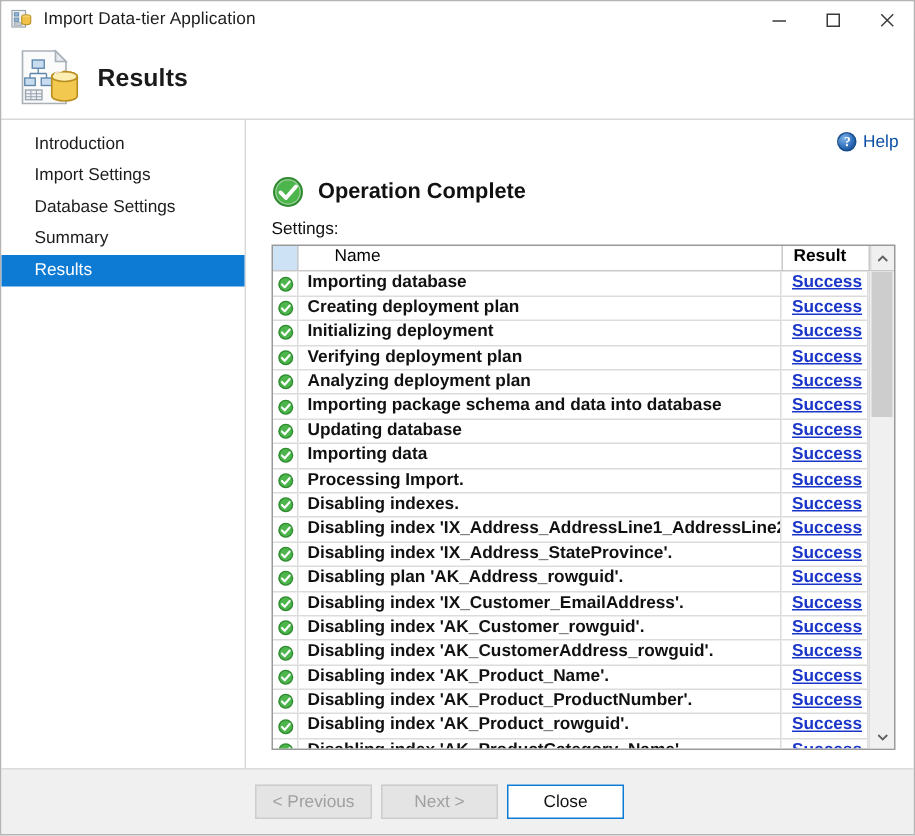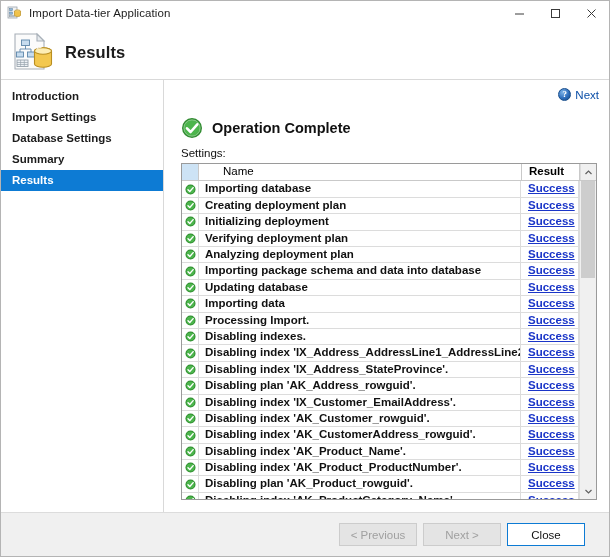--- a/index.html
+++ b/index.html
@@ -101,26 +101,25 @@
     width: 163px;
     min-width: 163px;
     background: #ffffff;
     border-right: 1px solid #d9d9d9;
     padding-top: 6px;
     box-sizing: border-box;
   }
   .nav-item {
     height: 21px;
     line-height: 21px;
-    padding-left: 11px;
+    padding-left: 22px;
     font-size: 11.5px;
     color: #1c1c1c;
     white-space: nowrap;
     overflow: hidden;
-    font-weight: bold;
   }
   .nav-item.selected {
     background: #0d7bd4;
     color: #ffffff;
   }
 
   
   .main {
     flex: 1 1 auto;
     position: relative;
@@ -349,21 +348,21 @@
   }
 
   
   .footer {
     height: 44px;
     min-height: 44px;
     background: #f0f0f0;
     border-top: 1px solid #dcdcdc;
     display: flex;
     align-items: center;
-    justify-content: flex-end;
+    justify-content: center;
     padding-right: 24px;
     gap: 6px;
     box-sizing: border-box;
   }
   .btn {
     width: 78px;
     height: 23px;
     font-size: 11.5px;
     font-family: "Liberation Sans", sans-serif;
     background: #e4e4e4;
@@ -462,21 +461,21 @@
       <div class="nav-item selected">
         <span>Results</span>
       </div>
     </div>
 
     <div class="main">
 
       <div class="help-row">
         <div class="help-link">
           <span class="help-icon">?</span>
-          <span>Next</span>
+          <span>Help</span>
         </div>
       </div>
 
       <div class="content">
 
         <div class="status-row">
           <div class="status-icon">
             <svg width="22" height="22" viewBox="0 0 22 22">
               <circle cx="11" cy="11" r="10" fill="#2e8b2e"></circle>
               <circle cx="11" cy="11" r="8.2" fill="#4cb54c"></circle>
@@ -703,21 +702,21 @@
                   <div class="r-result"><a href="#">Success</a></div>
                 </div>
                 <div class="row">
                   <div class="r-icon">
                     <svg class="check-sm" viewBox="0 0 22 22">
                       <circle cx="11" cy="11" r="10" fill="#2e8b2e"></circle>
                       <circle cx="11" cy="11" r="8.2" fill="#4cb54c"></circle>
                       <path d="M6 11.3 L9.6 15 L16.3 7.3" fill="none" stroke="#ffffff" stroke-width="2.8" stroke-linecap="round" stroke-linejoin="round"></path>
                     </svg>
                   </div>
-                  <div class="r-name">Disabling plan 'AK_Product_rowguid'.</div>
+                  <div class="r-name">Disabling index 'AK_Product_rowguid'.</div>
                   <div class="r-result"><a href="#">Success</a></div>
                 </div>
                 <div class="row">
                   <div class="r-icon">
                     <svg class="check-sm" viewBox="0 0 22 22">
                       <circle cx="11" cy="11" r="10" fill="#2e8b2e"></circle>
                       <circle cx="11" cy="11" r="8.2" fill="#4cb54c"></circle>
                       <path d="M6 11.3 L9.6 15 L16.3 7.3" fill="none" stroke="#ffffff" stroke-width="2.8" stroke-linecap="round" stroke-linejoin="round"></path>
                     </svg>
                   </div>

